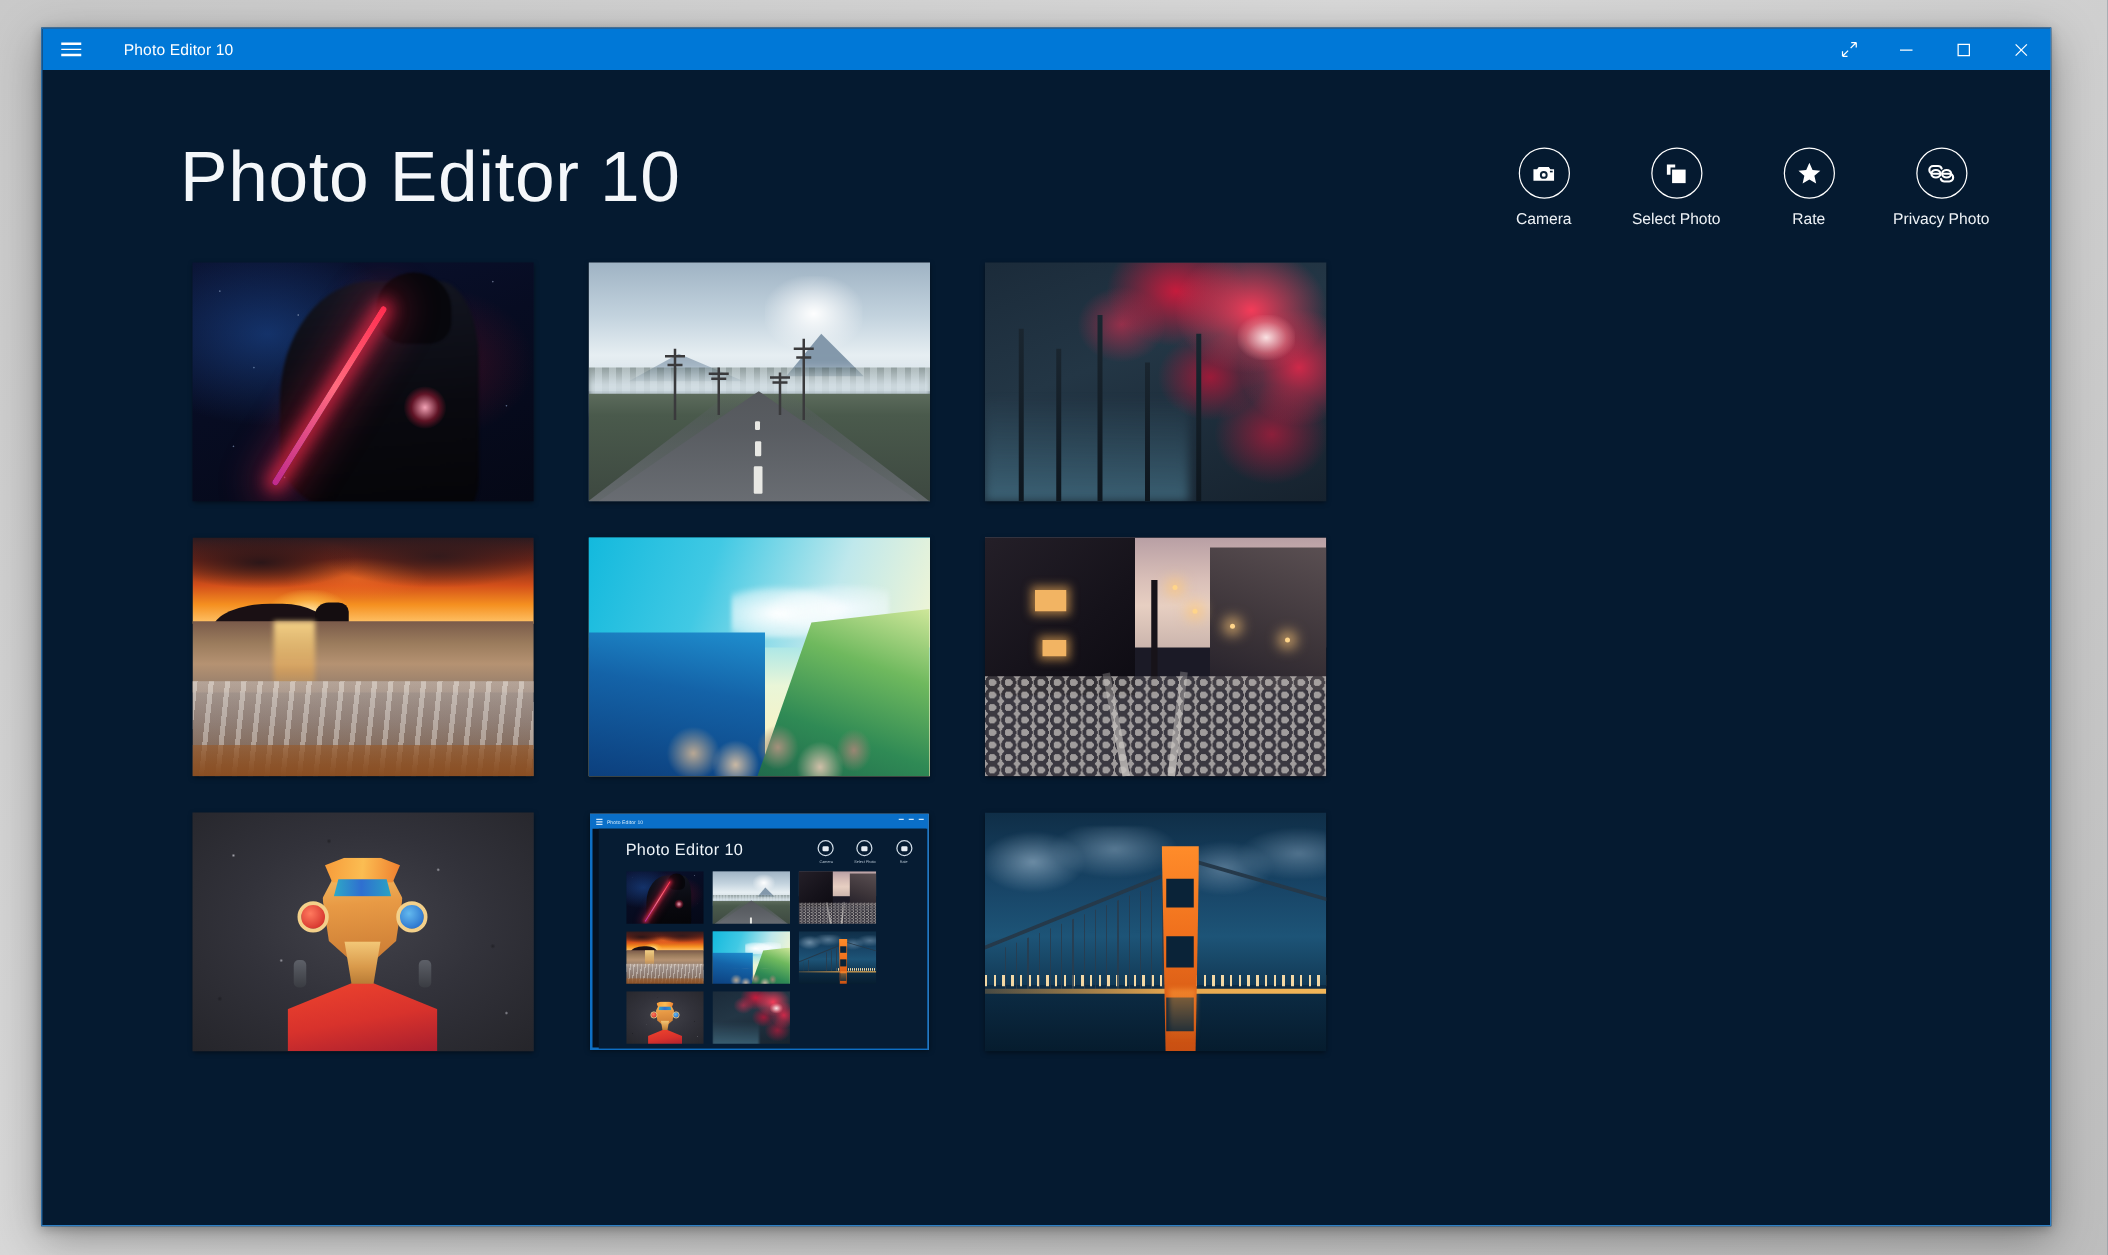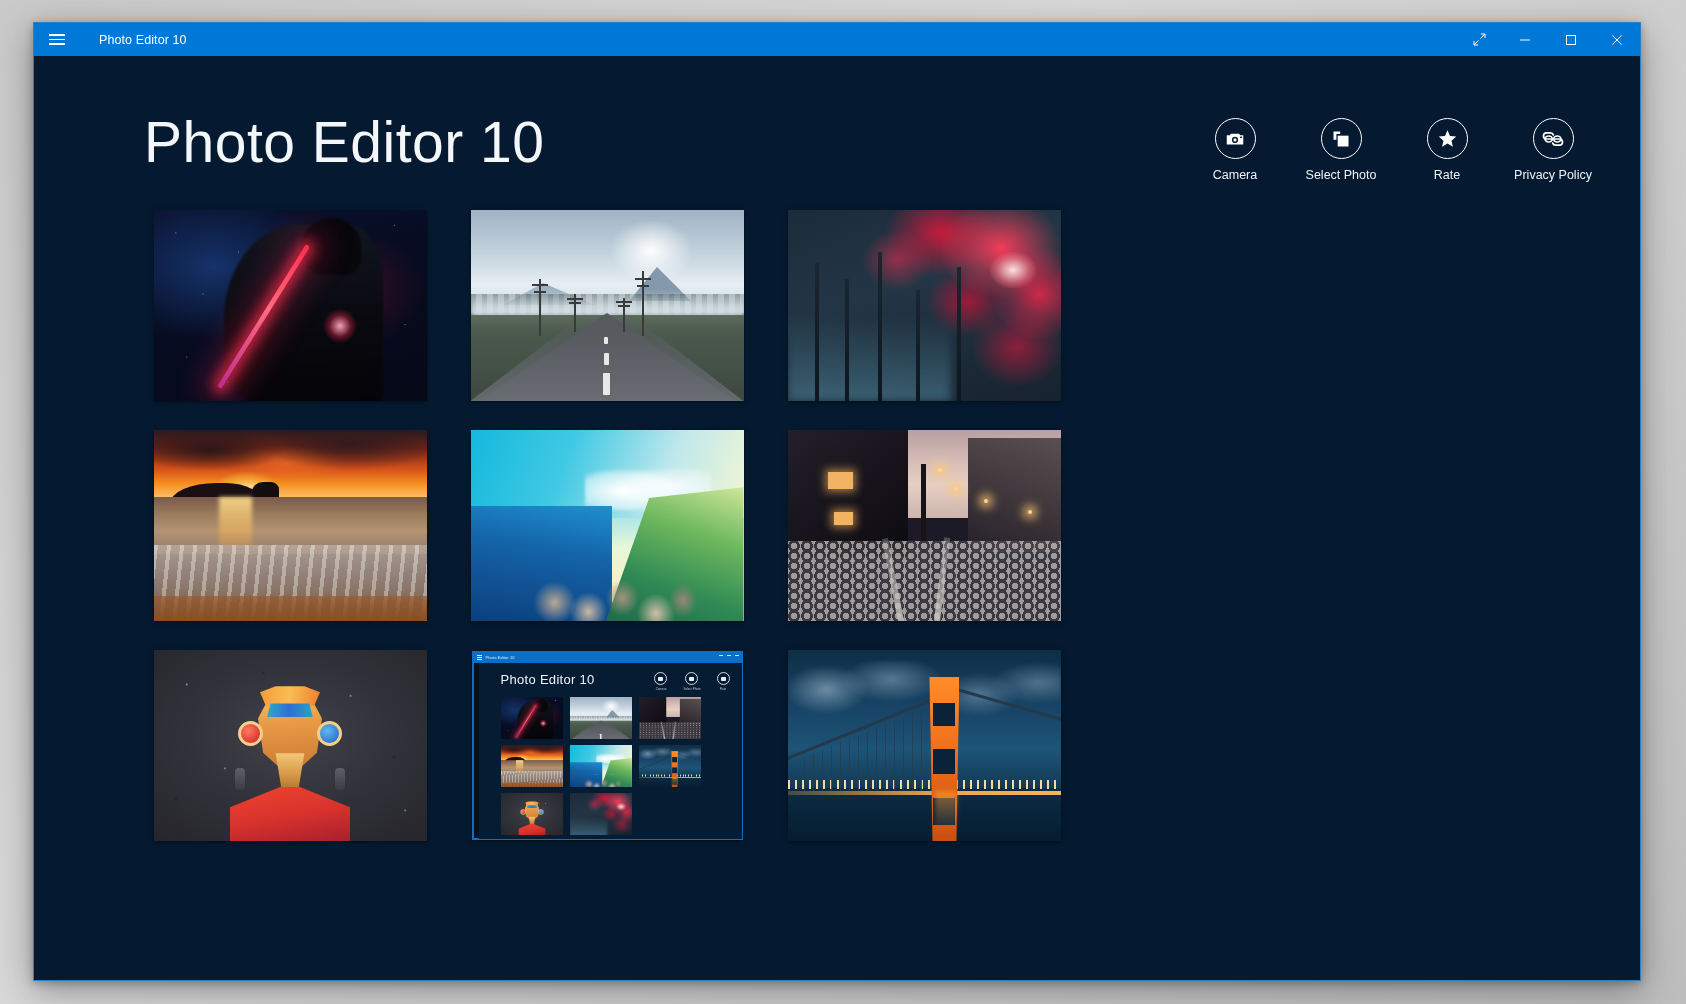--- a/index.html
+++ b/index.html
@@ -657,21 +657,21 @@
 
         <div class="tool-item">
           <div class="tool-circle">
             <svg width="24" height="24" viewBox="0 0 28 24">
               <path d="M12 12 H6.5 a3.6 3.6 0 0 1 0 -7.2 H11 a3.6 3.6 0 0 1 3.4 2.4" stroke="#fff" stroke-width="2" fill="none" stroke-linecap="round"></path>
               <path d="M16 12 H21.5 a3.6 3.6 0 0 1 0 7.2 H17 a3.6 3.6 0 0 1 -3.4 -2.4" stroke="#fff" stroke-width="2" fill="none" stroke-linecap="round"></path>
               <ellipse cx="9" cy="12" rx="4.2" ry="3.5" stroke="#fff" stroke-width="2" fill="none"></ellipse>
               <ellipse cx="19" cy="12" rx="4.2" ry="3.5" stroke="#fff" stroke-width="2" fill="none"></ellipse>
             </svg>
           </div>
-          <div class="tool-label">Privacy Policy</div>
+          <div class="tool-label">Privacy Photo</div>
         </div>
 
       </div>
     </div>
 
     <div class="grid">
 
       <div class="cell">
         <div class="thumb art-saber">
           <div class="rain"></div>

